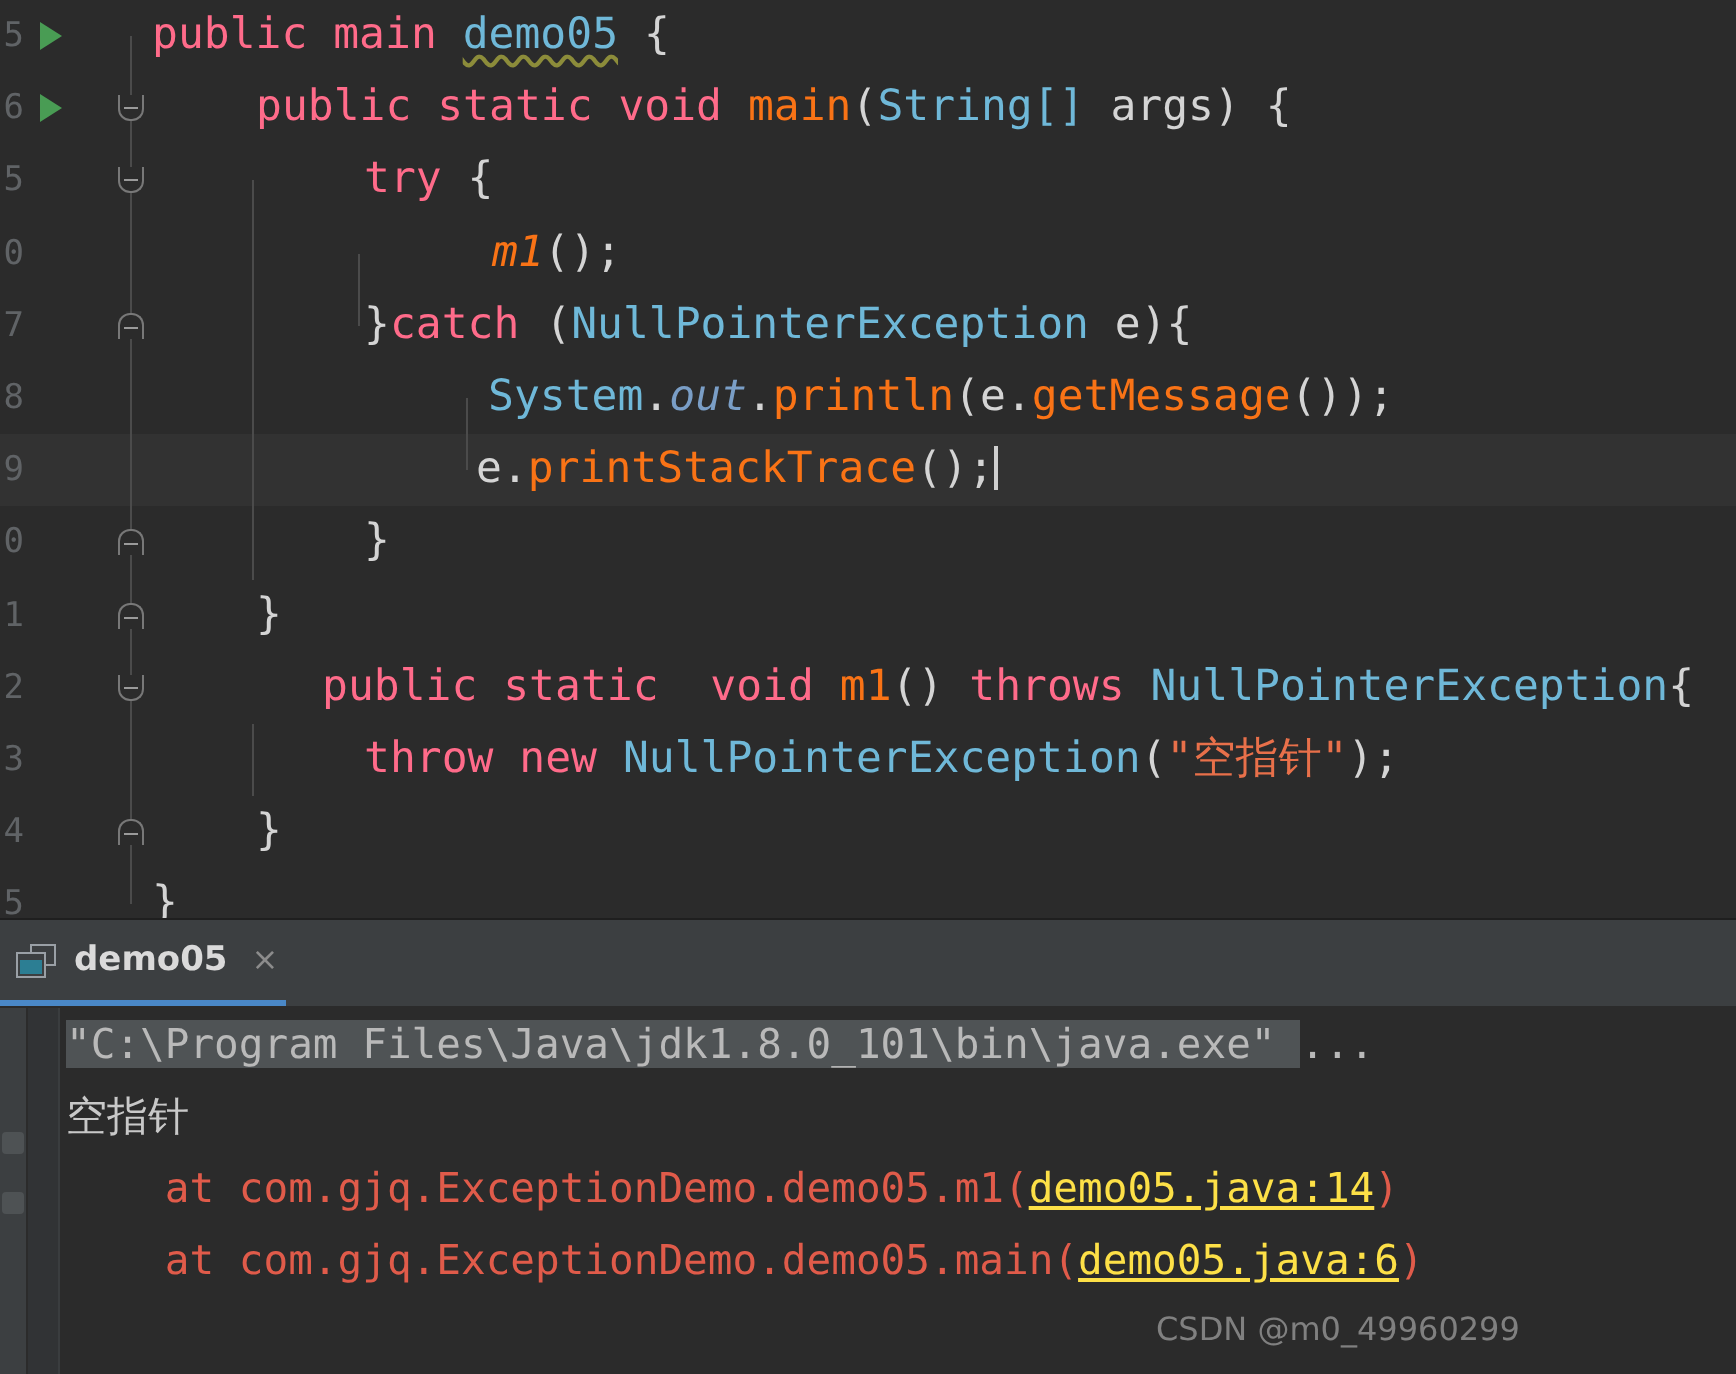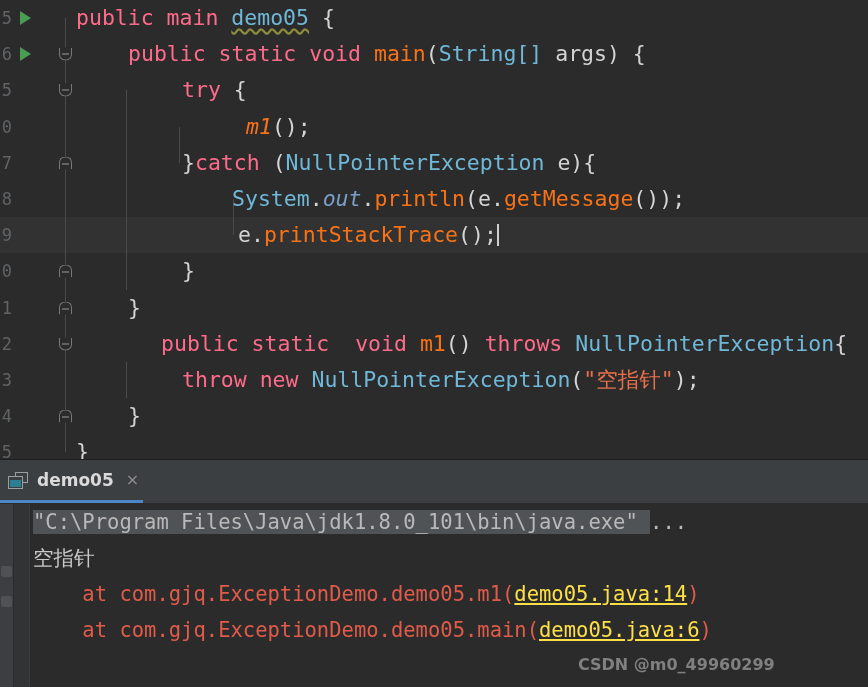--- a/index.html
+++ b/index.html
@@ -258,21 +258,20 @@
 
   .watermark {
     position: absolute;
     left: 578px;
     top: 655px;
     font-family: "DejaVu Sans", sans-serif;
     font-size: 16px;
     color: #8f8f8f;
     opacity: 0.85;
     white-space: pre;
-    font-weight: bold;
   }
 </style>
 </head>
 <body>
 
 <div id="app">
 
   <div id="editor">
 
     <div class="code-row">
@@ -313,21 +312,21 @@
       <span class="indentguide" style="left:179px;top:0;bottom:18px;"></span>
       <span class="foldbox curveup"></span>
       <span class="code-text" style="left:182px;"><span class="pln">}</span><span class="kwp">catch</span><span class="pln"> (</span><span class="cls">NullPointerException</span><span class="pln"> e){</span></span>
     </div>
 
     <div class="code-row">
       <span class="ln">8</span>
       <span class="indentguide" style="left:65px;top:0;bottom:0;"></span>
       <span class="indentguide" style="left:126px;top:0;bottom:0;"></span>
       <span class="indentguide" style="left:233px;top:18px;bottom:0;"></span>
-      <span class="code-text" style="left:232px;"><span class="cls">System</span><span class="pln">.</span><span class="fld ital" style="color:#7a9ec6;">out</span><span class="pln">.</span><span class="mth">println</span><span class="pln">(</span><span class="pln">e</span><span class="pln">.</span><span class="mth">getMessage</span><span class="pln">());</span></span>
+      <span class="code-text" style="left:244px;"><span class="cls">System</span><span class="pln">.</span><span class="fld ital" style="color:#7a9ec6;">out</span><span class="pln">.</span><span class="mth">println</span><span class="pln">(</span><span class="pln">e</span><span class="pln">.</span><span class="mth">getMessage</span><span class="pln">());</span></span>
     </div>
 
     <div class="code-row current">
       <span class="ln">9</span>
       <span class="indentguide" style="left:65px;top:0;bottom:0;"></span>
       <span class="indentguide" style="left:126px;top:0;bottom:0;"></span>
       <span class="indentguide" style="left:233px;top:0;bottom:18px;"></span>
       <span class="code-text" style="left:238px;"><span class="pln">e</span><span class="pln">.</span><span class="mth">printStackTrace</span><span class="pln">();</span><span class="caret"></span></span>
     </div>
 

